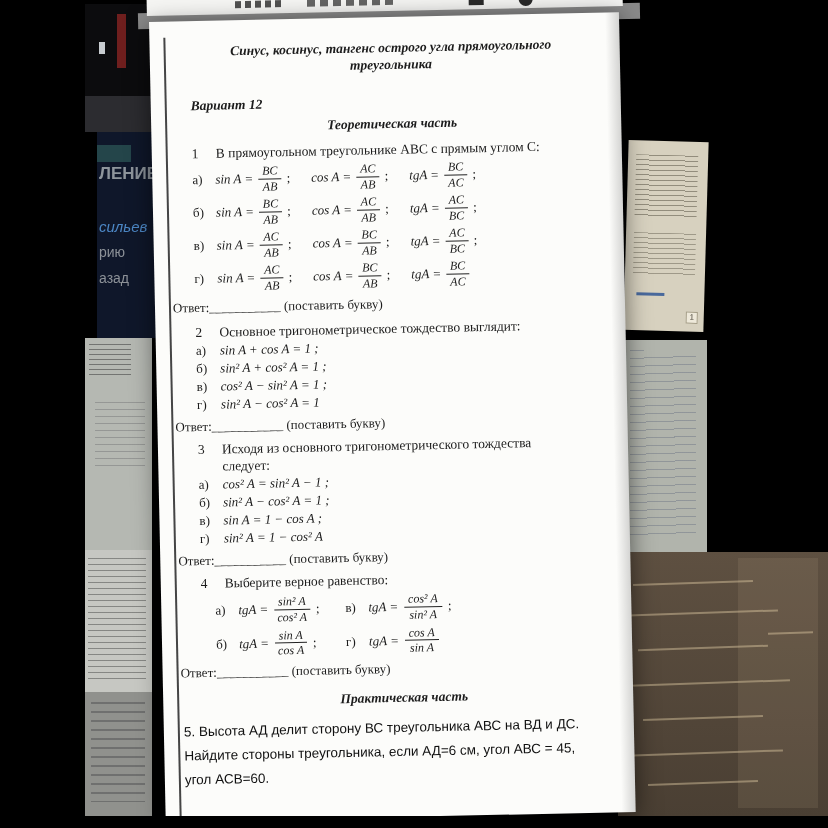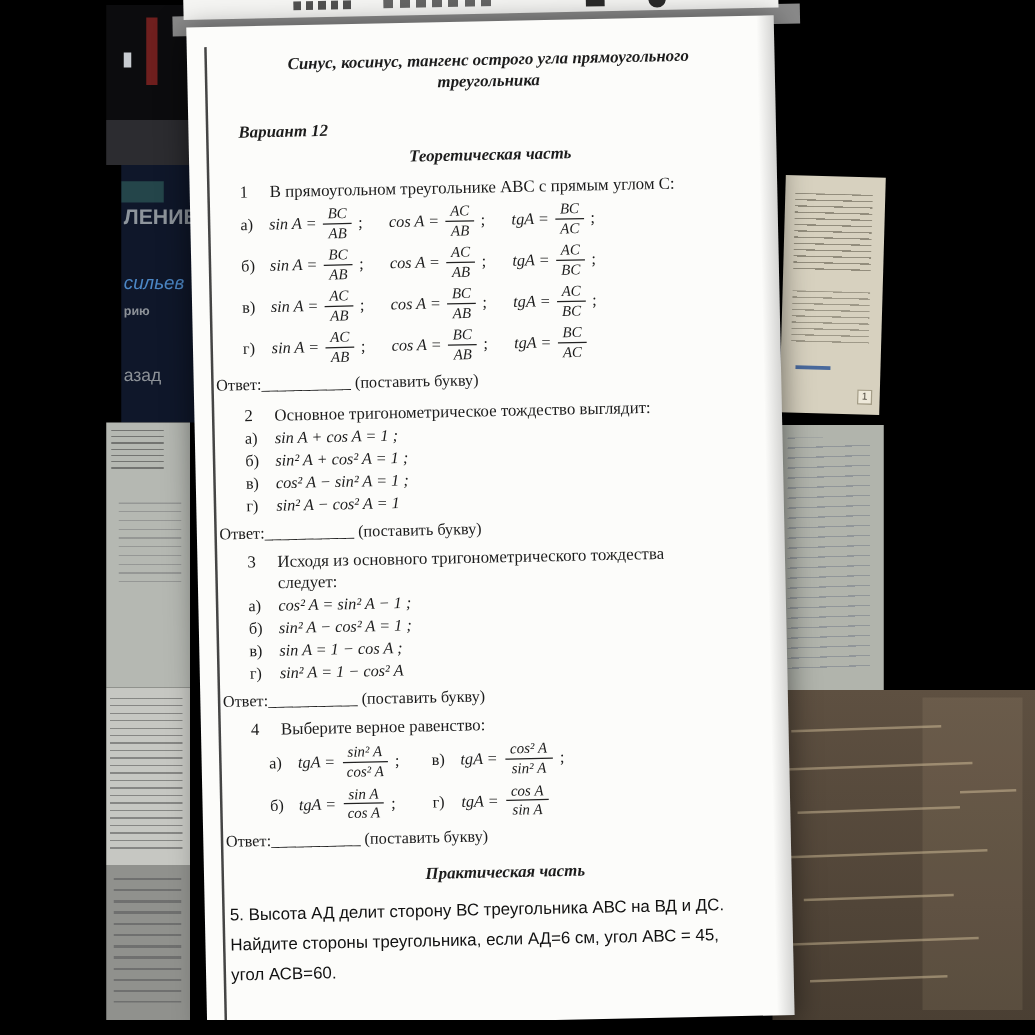--- a/index.html
+++ b/index.html
@@ -11,22 +11,22 @@
   .photo-top{position:absolute;left:85px;top:4px;width:67px;height:128px;background:#0c0c0e;z-index:1;}
   .photo-top .red{position:absolute;left:32px;top:10px;width:9px;height:54px;background:#6f1f1e;}
   .photo-top .white{position:absolute;left:14px;top:38px;width:6px;height:12px;background:#c8ccd0;}
   .photo-top .band{position:absolute;left:0;bottom:0;width:100%;height:36px;background:#2c2c30;}
 
   .web-panel{position:absolute;left:97px;top:132px;width:67px;height:206px;background:#0f172a;
              overflow:hidden;font-family:"Liberation Sans",sans-serif;z-index:1;}
   .web-teal{position:absolute;left:0;top:13px;width:34px;height:17px;background:#24454a;}
   .web-h{position:absolute;left:2px;top:32px;font-size:17px;font-weight:bold;color:#8e959c;}
   .web-link{position:absolute;left:2px;top:86px;font-size:15px;color:#4c87c5;font-style:italic;}
-  .web-t1{position:absolute;left:2px;top:112px;font-size:10px;color:#8d9298;font-weight:bold;}
-  .web-t2{position:absolute;left:2px;top:138px;font-size:14px;color:#8d9298;margin-top:22px;}
+  .web-t1{position:absolute;left:2px;top:112px;font-size:14px;color:#8d9298;}
+  .web-t2{position:absolute;left:2px;top:138px;font-size:14px;color:#8d9298;}
 
   .nb-l1{position:absolute;left:85px;top:338px;width:67px;height:212px;background:#b5b8b2;z-index:1;}
   .nb-l1 .txt{position:absolute;left:4px;top:6px;width:42px;height:34px;
     background:repeating-linear-gradient(180deg,rgba(60,60,60,.55) 0 1px,transparent 1px 5px);}
   .nb-l1 .txt2{position:absolute;left:10px;top:64px;width:50px;height:70px;
     background:repeating-linear-gradient(180deg,rgba(90,90,95,.35) 0 1px,transparent 1px 7px);}
   .nb-l2{position:absolute;left:85px;top:550px;width:67px;height:142px;background:#c6c7c2;z-index:1;}
   .nb-l2 .txt{position:absolute;left:3px;top:8px;width:58px;height:124px;
     background:repeating-linear-gradient(180deg,rgba(70,70,70,.5) 0 1px,transparent 1px 6px);}
   .nb-l3{position:absolute;left:85px;top:692px;width:67px;height:124px;background:#90918d;z-index:1;}

